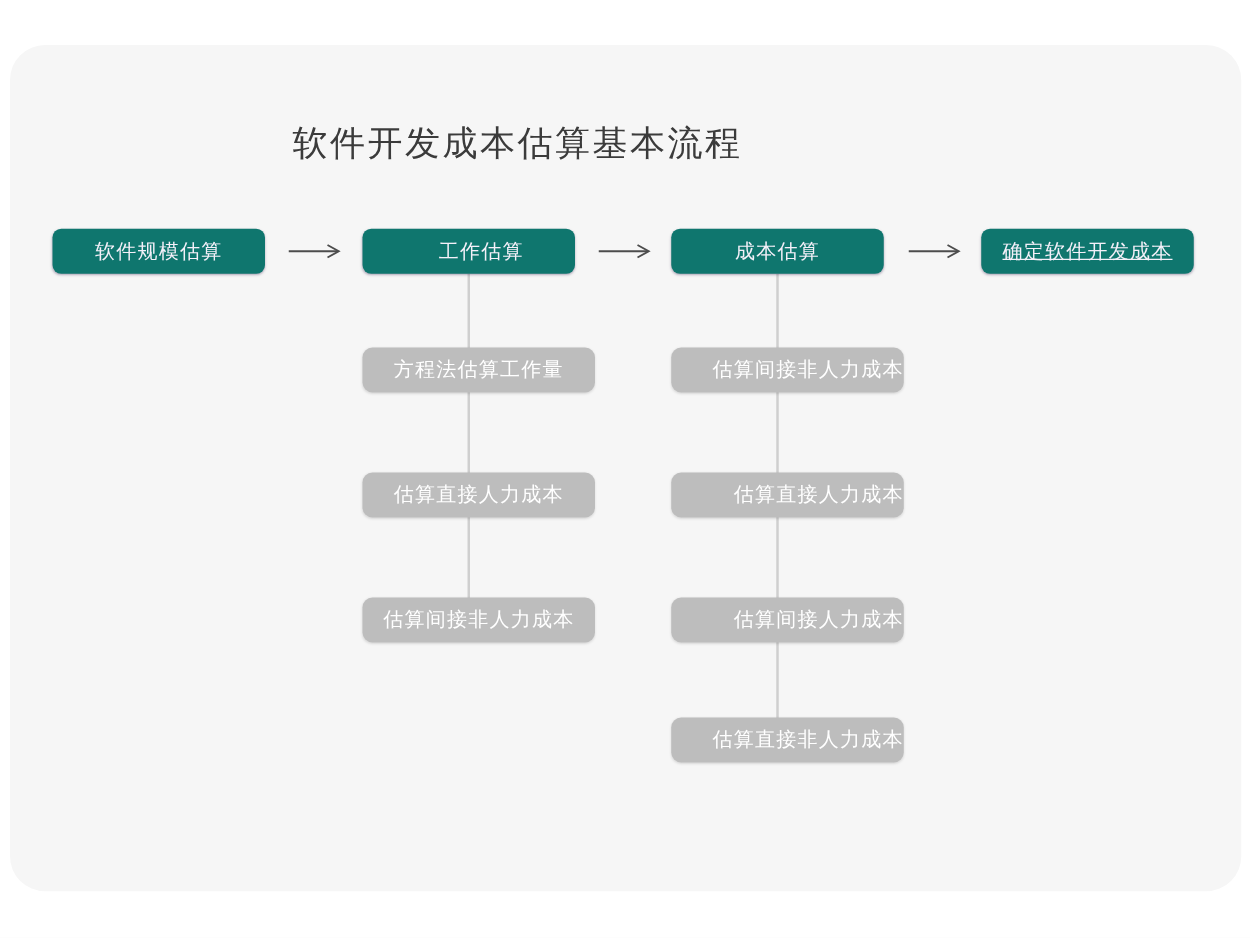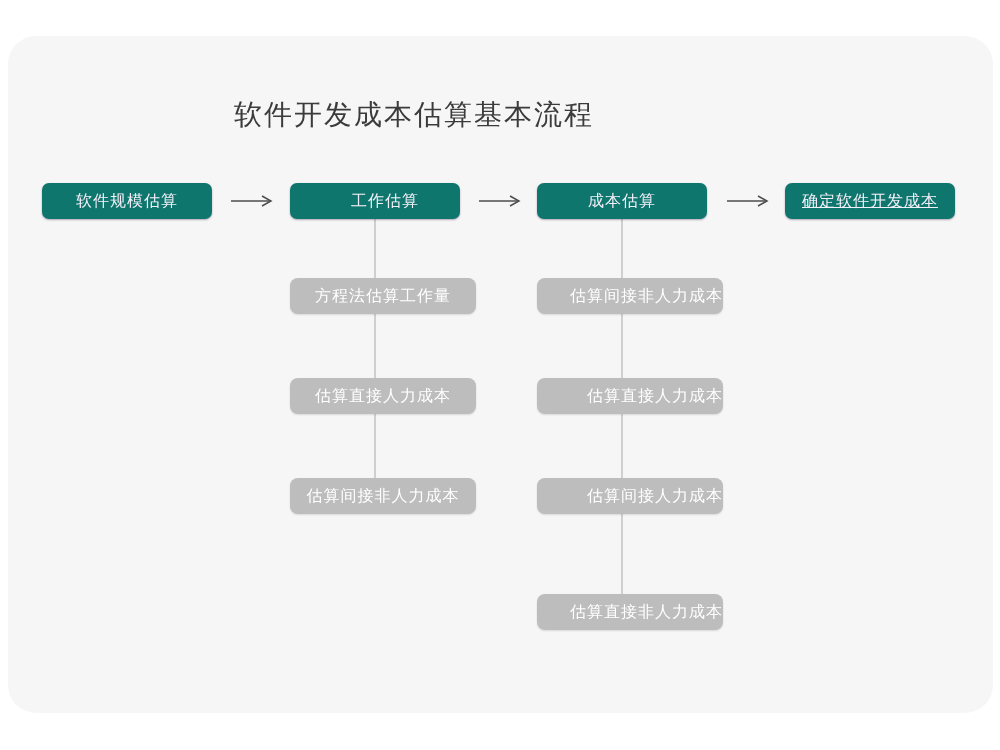--- a/index.html
+++ b/index.html
@@ -70,21 +70,21 @@
     color: #ffffff;
     font-size: 16px;
     letter-spacing: 1px;
     z-index: 3;
   }
   .col-effort { left: 290px; }
   .col-cost   { left: 537px; justify-content: flex-end; }
   .row-1 { top: 278px; }
   .row-2 { top: 378px; }
   .row-3 { top: 478px; }
-  .row-4 { top: 594px; }
+  .row-4 { top: 574px; }
 </style>
 </head>
 <body>
 
 <div class="card"></div>
 
 <div class="title">软件开发成本估算基本流程</div>
 
 <div class="stage-box stage-1">
   <span>软件规模估算</span>

